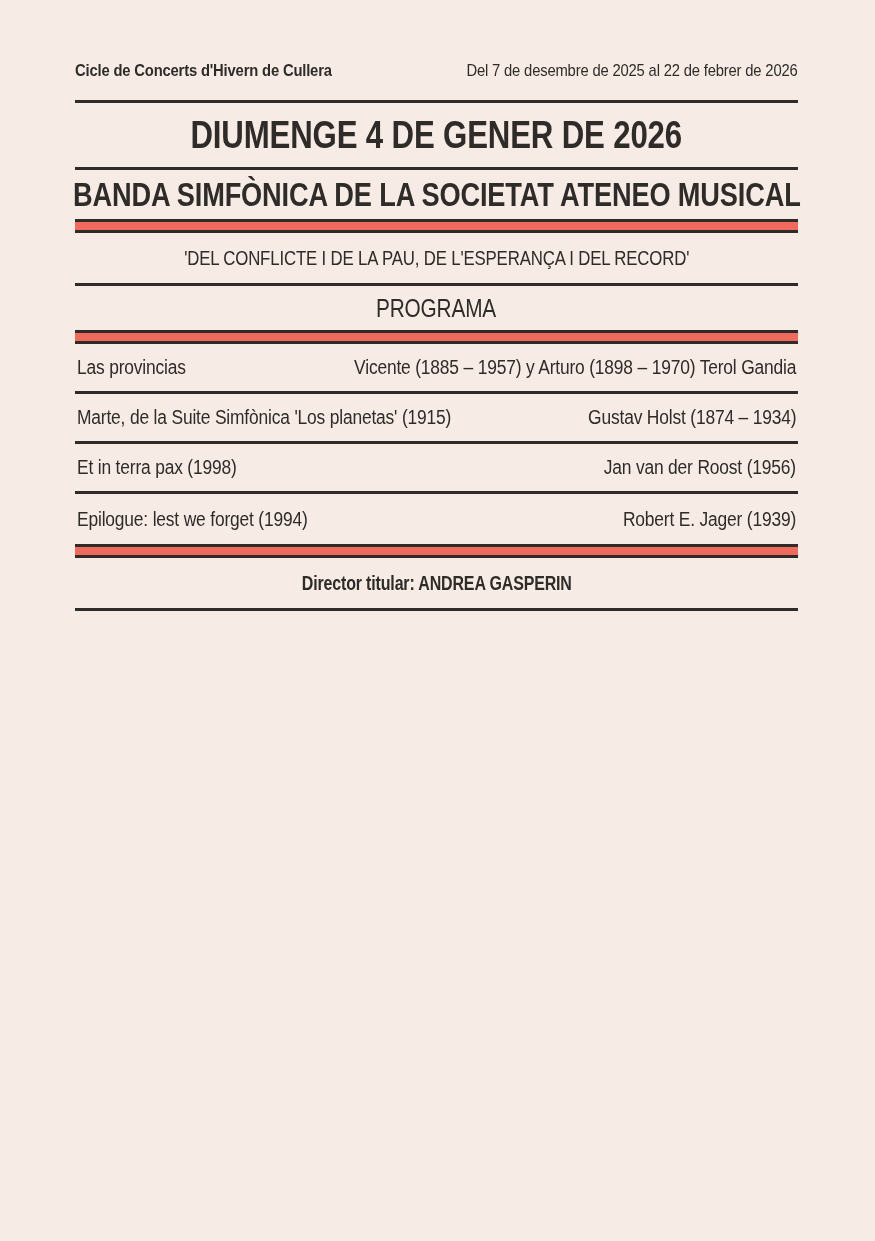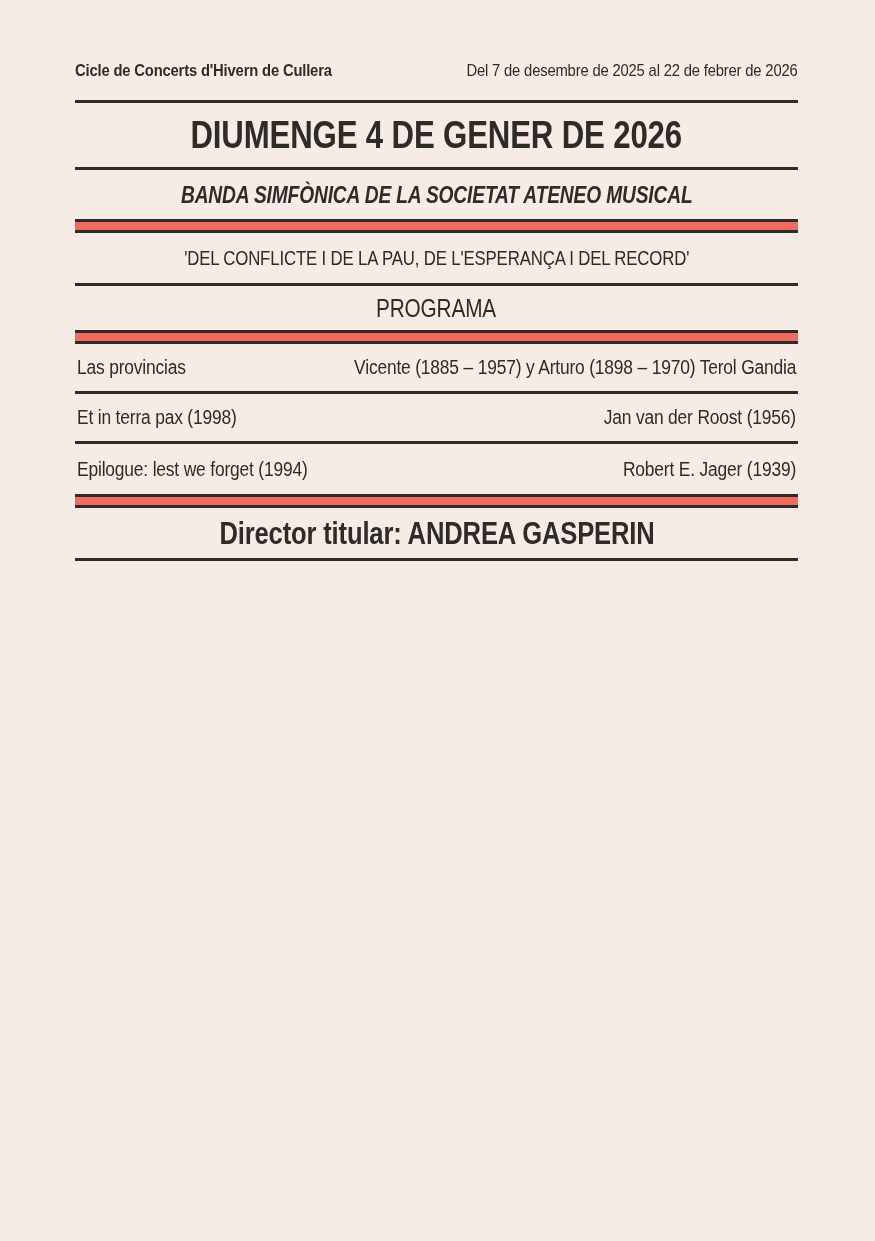--- a/index.html
+++ b/index.html
@@ -47,24 +47,24 @@
   .ox-r { transform: scaleX(0.87); transform-origin: 100% 50%; }
   .ox-c { transform: scaleX(0.80); transform-origin: 50% 50%; }
 
   .c-row {
     display: flex;
     align-items: center;
     justify-content: center;
     text-align: right;
   }
   .title-row   { height: 64px; font-size: 39px; font-weight: bold; }
-  .banda-row   { height: 49px; font-size: 24px; font-weight: bold; font-style: italic; }
+  .banda-row   { height: 49px; font-size: 34px; font-weight: bold; }
   .motto-row   { height: 50px; font-size: 21px; font-weight: normal; }
   .programa-row{ height: 44px; font-size: 26px; }
-  .director-row{ height: 50px; font-size: 32px; font-weight: bold; }
+  .director-row{ height: 50px; font-size: 20px; font-weight: bold; }
 
   .prog-row {
     display: flex;
     align-items: center;
     justify-content: space-between;
     height: 50px;
     font-size: 20px;
     border-bottom: 3px solid #2e2b29;
     padding: 12px 2px;
   }
@@ -105,20 +105,24 @@
       <span class="cx ox-c">PROGRAMA</span>
     </div>
 
     <div class="redband"></div>
 
     <div class="prog-row">
       <span class="cx ox-l">Las provincias</span>
       <span class="cx ox-r">Vicente (1885 – 1957) y Arturo (1898 – 1970) Terol Gandia</span>
     </div>
     <div class="prog-row">
+      <span class="cx ox-l">Marte, de la Suite Simfònica 'Los planetas' (1915)</span>
+      <span class="cx ox-r">Gustav Holst (1874 – 1934)</span>
+    </div>
+    <div class="prog-row">
       <span class="cx ox-l">Et in terra pax (1998)</span>
       <span class="cx ox-r">Jan van der Roost (1956)</span>
     </div>
     <div class="prog-row last">
       <span class="cx ox-l">Epilogue: lest we forget (1994)</span>
       <span class="cx ox-r">Robert E. Jager (1939)</span>
     </div>
 
     <div class="redband"></div>
 

